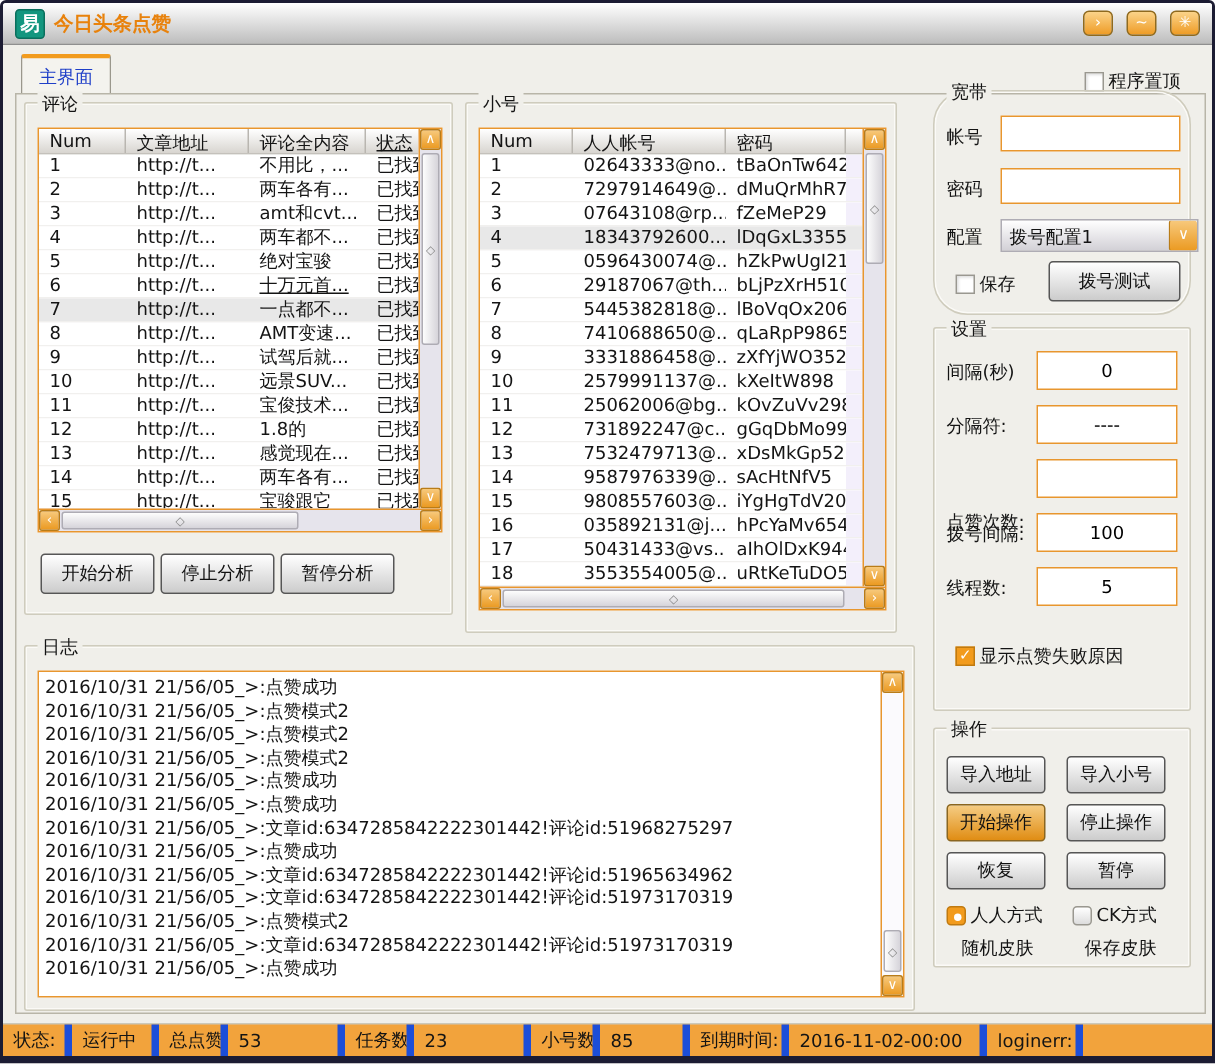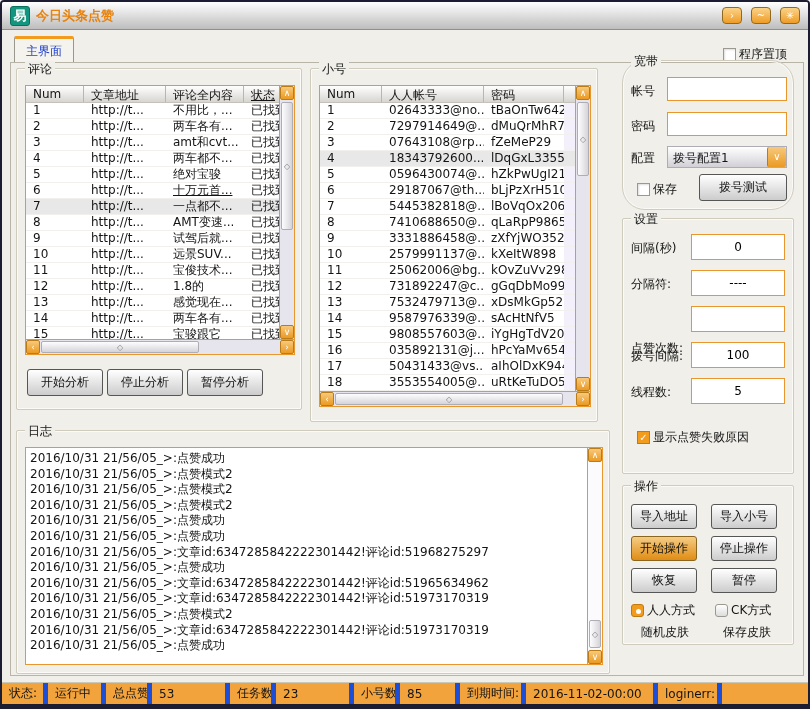--- a/index.html
+++ b/index.html
@@ -392,21 +392,21 @@
     </div>
   </div>
 
   <div class="group" style="left:620px; top:58px; width:172px; height:150px;border-radius:23px;">
     <div class="gb-label">宽带</div>
     <div class="lbl-row" style="left:8px; top:22px;">帐号</div>
     <input class="tbox" style="left: 44px; top: 16px; width: 120px; height: 24px;" value="">
     <div class="lbl-row" style="left:8px; top:57px;">密码</div>
     <input class="tbox" style="left: 44px; top: 51px; width: 120px; height: 24px;" value="">
     <div class="lbl-row" style="left:8px; top:89px;">配置</div>
-    <div class="combo" style="left:44px; top:85px; width:120px;justify-content:flex-end;">
+    <div class="combo" style="left:44px; top:85px; width:132px;justify-content:flex-end;">
       <div class="combo-text">拨号配置1</div>
       <div class="combo-btn">∨</div>
     </div>
     <div class="lbl-row" style="left:14px; top:120px;">
       <span class="cb"></span>
       <span>保存</span>
     </div>
     <button class="btn" style="position:absolute; left:76px; top:113px; width:88px;">拨号测试</button>
   </div>
 

